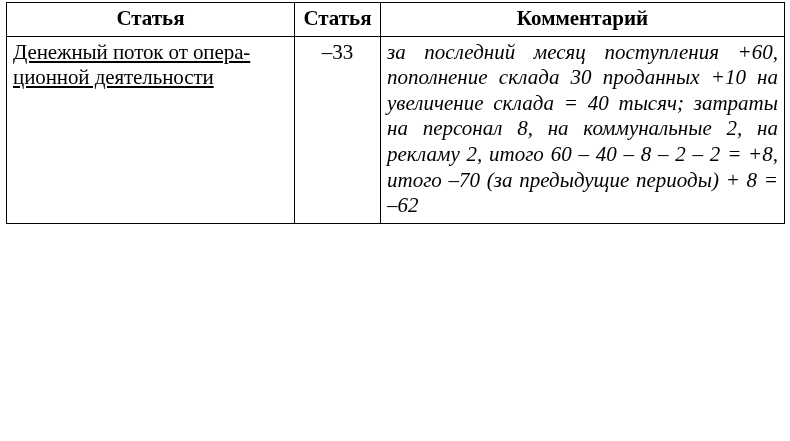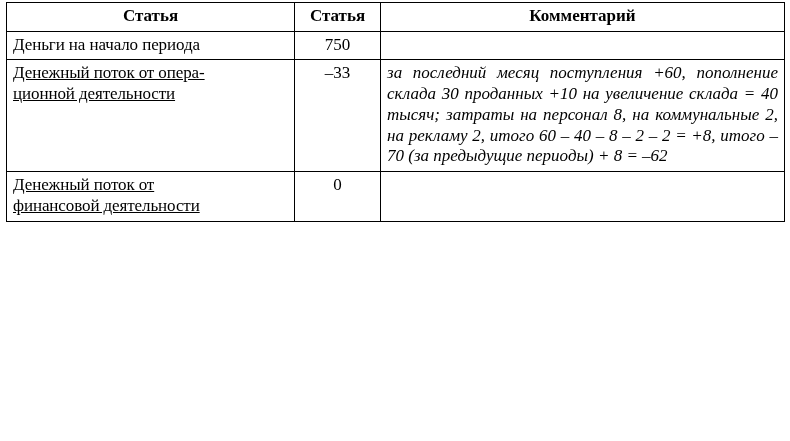--- a/index.html
+++ b/index.html
@@ -24,21 +24,21 @@
   table.cash-table {
     border-collapse: collapse;
     width: 778px;
     table-layout: fixed;
   }
   table.cash-table td,
   table.cash-table th {
     border: 1.5px solid #000000;
     vertical-align: top;
     padding: 3px 6px 4px 6px;
-    font-size: 17px;
+    font-size: 21px;
     line-height: 1.22;
     font-family: "Liberation Serif", serif;
   }
   col.c-item { width: 288px; }
   col.c-sum  { width: 86px; }
   col.c-note { width: 404px; }
 
   thead th {
     text-align: center;
     font-weight: bold;
@@ -89,35 +89,22 @@
     </colgroup>
     <thead>
       <tr>
         <th>Статья</th>
         <th>Статья</th>
         <th>Комментарий</th>
       </tr>
     </thead>
     <tbody>
       <tr>
-        <td class="item">Деньги на начало периода</td>
-        <td class="sum">750</td>
-        <td class="note"></td>
-      </tr>
-      <tr>
         <td class="item">
           <span class="hyph">Денежный поток от опера-</span>
           <span class="hyph">ционной деятельности</span>
         </td>
         <td class="sum">–33</td>
         <td class="note">за последний месяц поступления +60, пополнение склада 30 проданных +10 на увеличение склада = 40 тысяч; затраты на персонал 8, на коммунальные 2, на рекламу 2, итого 60 – 40 – 8 – 2 – 2 = +8, итого –70 (за предыдущие периоды) + 8 = –62</td>
       </tr>
-      <tr>
-        <td class="item">
-          <span class="hyph">Денежный поток от</span>
-          <span class="hyph">финансовой деятельности</span>
-        </td>
-        <td class="sum">0</td>
-        <td class="note"></td>
-      </tr>
     </tbody>
   </table>
 </div>
 
 </body></html>

